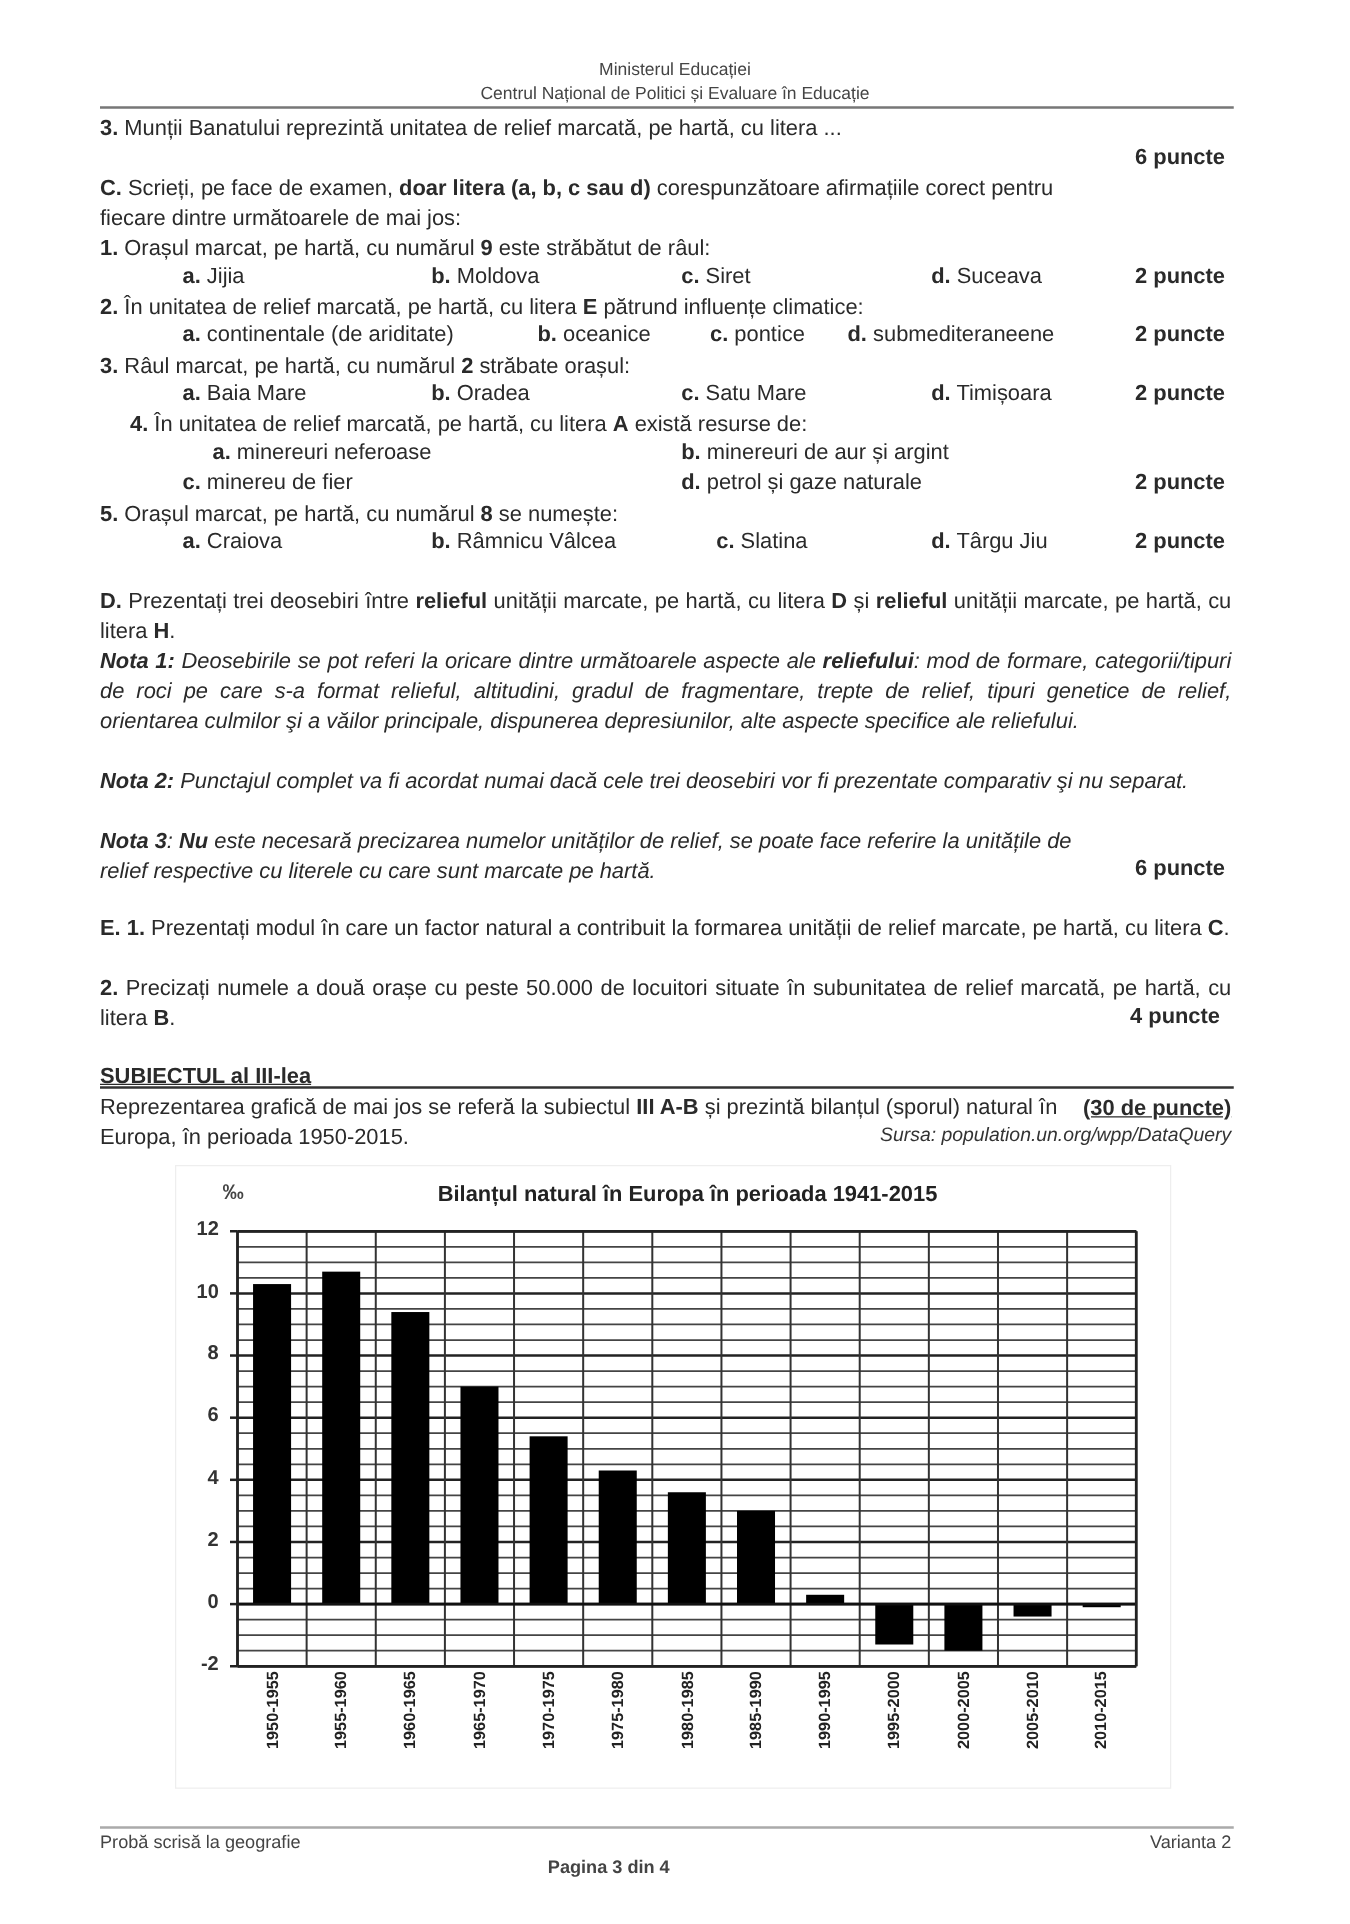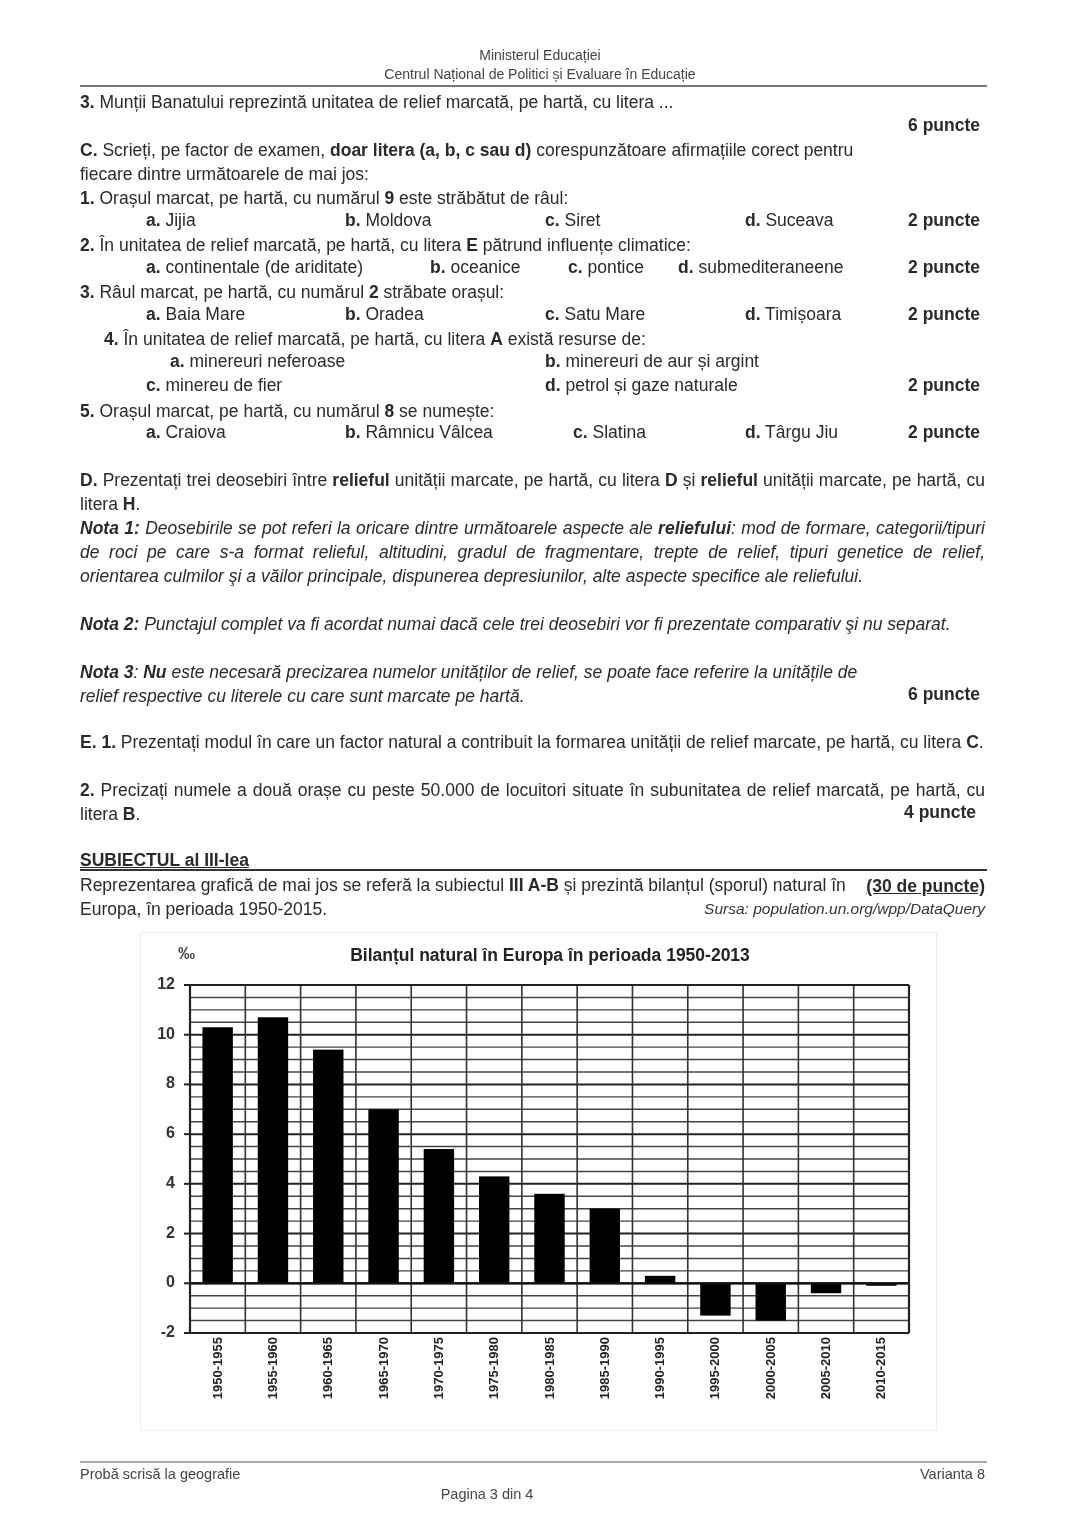--- a/index.html
+++ b/index.html
@@ -22,21 +22,21 @@
 </head>
 <body>
 
 <div class="abs hdr" style="top:47px;">Ministerul Educației</div>
 <div class="abs hdr" style="top:66px;">Centrul Național de Politici și Evaluare în Educație</div>
 <div class="hr" style="top:85px;"></div>
 
 <div class="line" style="top:90px;"><b>3.</b> <span>Munții Banatului reprezintă unitatea de relief marcată, pe hartă, cu litera ...</span></div>
 <div class="pts" style="top:115px;">6 puncte</div>
 
-<div class="line" style="top:138px;"><b>C.</b> <span>Scrieți, pe factor de examen, </span><b>doar litera (a, b, c sau d)</b><span> corespunzătoare afirmațiile corect pentru</span></div>
+<div class="line" style="top:138px;"><b>C.</b> <span>Scrieți, pe face de examen, </span><b>doar litera (a, b, c sau d)</b><span> corespunzătoare afirmațiile corect pentru</span></div>
 <div class="line" style="top:162px;">fiecare dintre următoarele de mai jos:</div>
 
 <div id="cq">
     <div class="line" style="top: 186px;"><b>1.</b><span> Orașul marcat, pe hartă, cu numărul </span><b>9</b><span> este străbătut de râul:</span></div>
     <div class="opt" style="left: 146px; top: 210px;"><b>a.</b><span> Jijia</span></div>
     <div class="opt" style="left: 345px; top: 210px;"><b>b.</b><span> Moldova</span></div>
     <div class="opt" style="left: 545px; top: 210px;"><b>c.</b><span> Siret</span></div>
     <div class="opt" style="left: 745px; top: 210px;"><b>d.</b><span> Suceava</span></div>
     <div class="pts" style="top: 210px;">2 puncte</div>
     <div class="line" style="top: 233px;"><b>2.</b><span> În unitatea de relief marcată, pe hartă, cu litera </span><b>E</b><span> pătrund influențe climatice:</span></div>
@@ -77,21 +77,21 @@
 
 <div class="line" style="top:848px; font-weight:bold; text-decoration:underline;">SUBIECTUL al III-lea</div>
 <div class="pts" style="top:848px; right:95px; font-weight:bold; text-decoration:underline;margin-top:28px;">(30 de puncte)</div>
 <div class="hr" style="top:869px; background:#333;"></div>
 <div class="line" style="top:873px;"><span>Reprezentarea grafică de mai jos se referă la subiectul </span><b>III A-B</b><span> și prezintă bilanțul (sporul) natural în</span></div>
 <div class="line" style="top:897px;">Europa, în perioada 1950-2015.</div>
 <div class="abs it" style="top:900px; right:95px; font-size:15.5px; color:#333;">Sursa: population.un.org/wpp/DataQuery</div>
 
 <div class="chart-frame"></div>
 <div class="abs" style="left:178px; top:944px; font-size:17px; font-weight:bold; color:#444;">‰</div>
-<div class="abs" style="left:190px; width:720px; text-align:center; top:945px; font-size:17.5px; font-weight:bold; color:#222;">Bilanțul natural în Europa în perioada 1950-2013</div>
+<div class="abs" style="left:190px; width:720px; text-align:center; top:945px; font-size:17.5px; font-weight:bold; color:#222;">Bilanțul natural în Europa în perioada 1941-2015</div>
 <svg id="chart" class="abs" style="left:0; top:0;" width="1080" height="1539">
     <line x1="190" y1="1333" x2="909" y2="1333" stroke="#222" stroke-width="2"></line>
     <line x1="190" y1="1320.5714285714284" x2="909" y2="1320.5714285714284" stroke="#444" stroke-width="1.4"></line>
     <line x1="190" y1="1308.142857142857" x2="909" y2="1308.142857142857" stroke="#444" stroke-width="1.4"></line>
     <line x1="190" y1="1295.7142857142858" x2="909" y2="1295.7142857142858" stroke="#444" stroke-width="1.4"></line>
     <line x1="190" y1="1283.2857142857142" x2="909" y2="1283.2857142857142" stroke="#222" stroke-width="2"></line>
     <line x1="190" y1="1270.857142857143" x2="909" y2="1270.857142857143" stroke="#444" stroke-width="1.4"></line>
     <line x1="190" y1="1258.4285714285716" x2="909" y2="1258.4285714285716" stroke="#444" stroke-width="1.4"></line>
     <line x1="190" y1="1246" x2="909" y2="1246" stroke="#444" stroke-width="1.4"></line>
     <line x1="190" y1="1233.5714285714287" x2="909" y2="1233.5714285714287" stroke="#222" stroke-width="2"></line>
@@ -177,14 +177,14 @@
     <div class="xlab" style="left: 596.808px; top: 1337px;">1985-1990</div>
     <div class="xlab" style="left: 652.115px; top: 1337px;">1990-1995</div>
     <div class="xlab" style="left: 707.423px; top: 1337px;">1995-2000</div>
     <div class="xlab" style="left: 762.731px; top: 1337px;">2000-2005</div>
     <div class="xlab" style="left: 818.038px; top: 1337px;">2005-2010</div>
     <div class="xlab" style="left: 873.346px; top: 1337px;">2010-2015</div>
   </div>
 
 <div class="hr" style="top:1461px; height:2px; background:#aaa;"></div>
 <div class="abs foot" style="left:80px; top:1466px;">Probă scrisă la geografie</div>
-<div class="abs foot" style="right:95px; top:1466px;">Varianta 8</div>
-<div class="abs foot" style="left:0; width:974px; text-align:center; top:1486px;">Pagina 3 din 4</div>
+<div class="abs foot" style="right:95px; top:1466px;">Varianta 2</div>
+<div class="abs foot" style="left:0; width:974px; text-align:center; top:1486px;font-weight:bold;">Pagina 3 din 4</div>
 
 </body></html>

